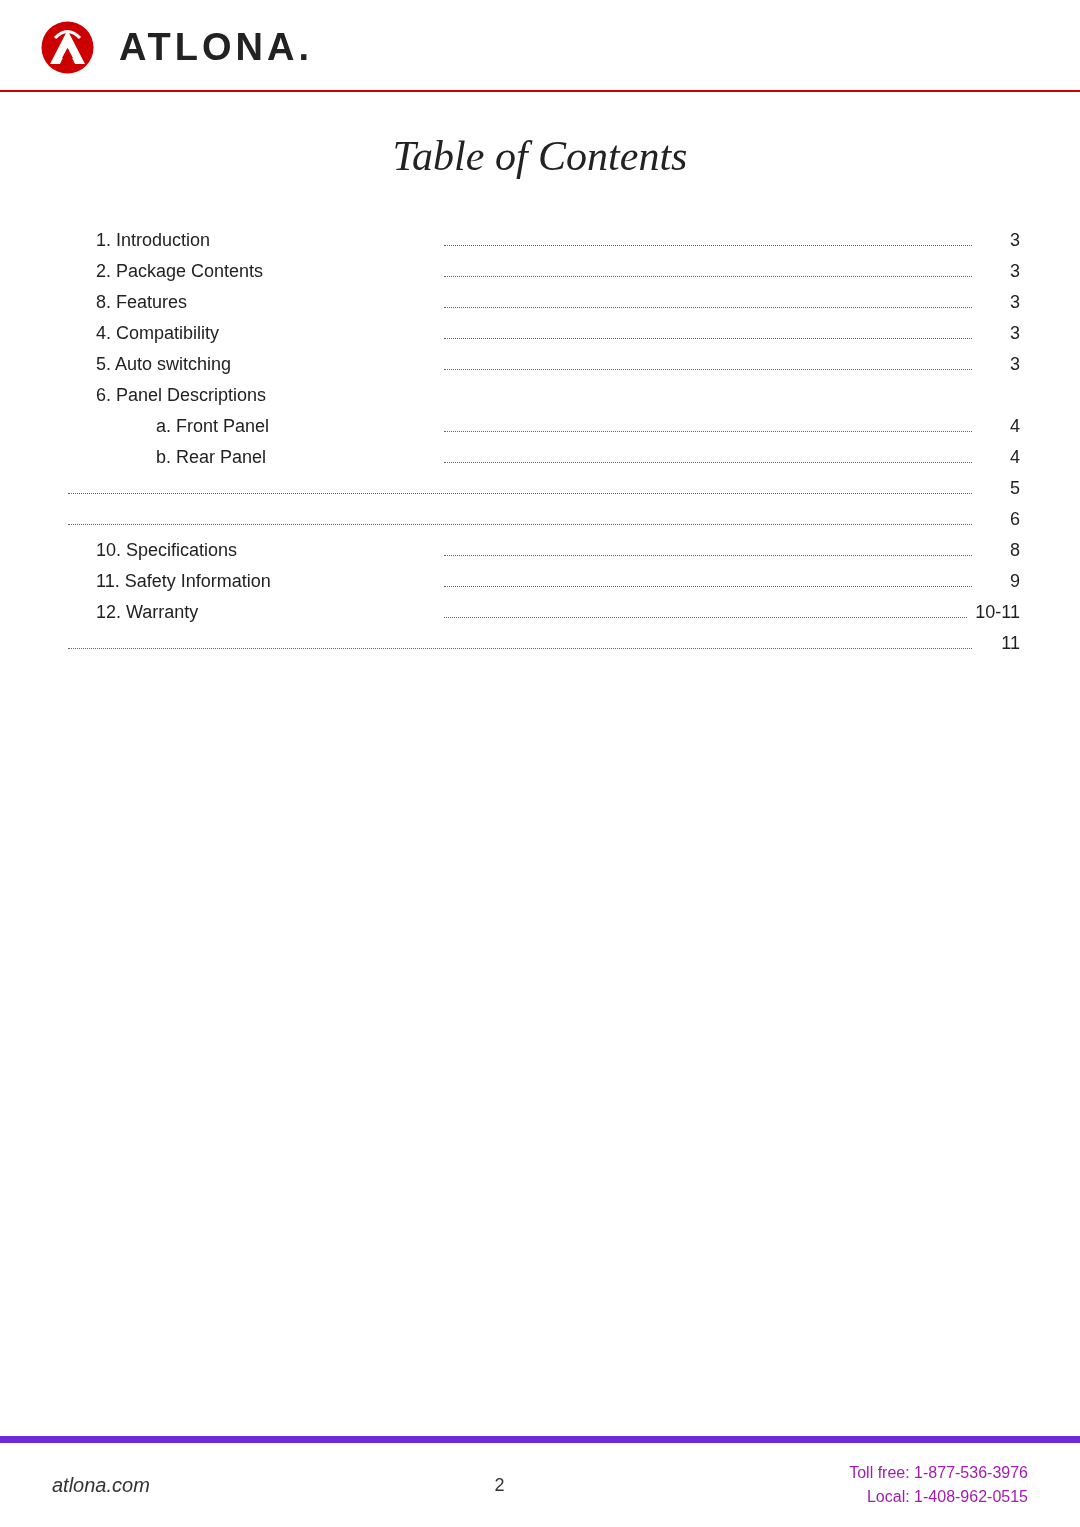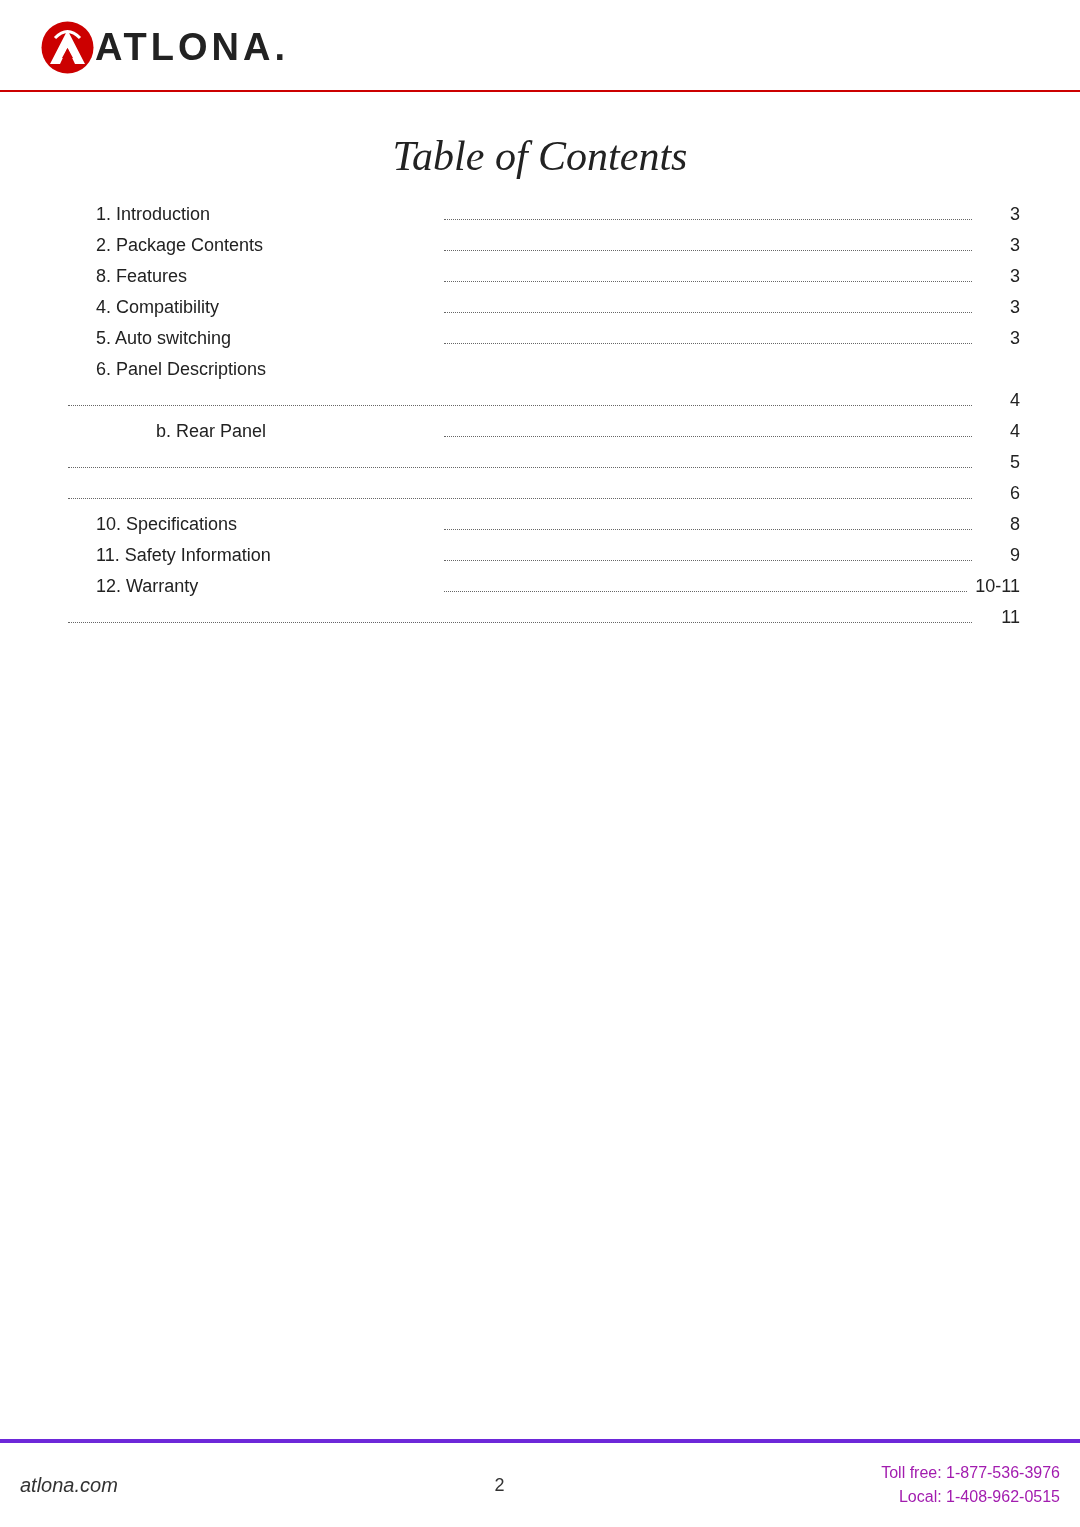--- a/index.html
+++ b/index.html
@@ -17,21 +17,21 @@
     .header {
       padding: 20px 40px 15px 40px;
       border-bottom: 2px solid #cc0000;
       display: flex;
       align-items: center;
     }
 
     .logo-container {
       display: flex;
       align-items: center;
-      gap: 0;
+      gap: 24px;
     }
 
     .logo-icon {
       width: 55px;
       height: 55px;
     }
 
     .logo-text {
       font-size: 38px;
       font-weight: bold;
@@ -45,21 +45,21 @@
       flex: 1;
       padding: 40px 60px;
     }
 
     .page-title {
       text-align: center;
       font-size: 42px;
       font-style: italic;
       font-weight: normal;
       color: #222222;
-      margin-bottom: 24px;
+      margin-bottom: 50px;
       font-family: Georgia, serif;
     }
 
     .toc-row {
       display: flex;
       align-items: baseline;
       margin-bottom: 10px;
       font-size: 18px;
       color: #222222;
     }
@@ -83,22 +83,22 @@
     }
 
     .toc-page {
       min-width: 40px;
       text-align: right;
       white-space: nowrap;
     }
 
     
     .footer {
-      border-top: 4px solid #6d28d9;
-      padding: 18px 20px;
+      border-top: 7px solid #6d28d9;
+      padding: 18px 52px;
       display: flex;
       align-items: center;
       justify-content: space-between;
     }
 
     .footer-left {
       font-size: 20px;
       color: #333333;
       font-style: italic;
     }
@@ -159,20 +159,21 @@
       </div>
       <div class="toc-row">
         <span class="toc-label">5. Auto switching</span>
         <span class="toc-dots"></span>
         <span class="toc-page">3</span>
       </div>
       <div class="toc-row">
         <span class="toc-label">6. Panel Descriptions</span>
       </div>
       <div class="toc-row">
+        <span class="toc-label indented">a. Front Panel</span>
         <span class="toc-dots"></span>
         <span class="toc-page">4</span>
       </div>
       <div class="toc-row">
         <span class="toc-label indented">b. Rear Panel</span>
         <span class="toc-dots"></span>
         <span class="toc-page">4</span>
       </div>
       <div class="toc-row">
         <span class="toc-dots"></span>

